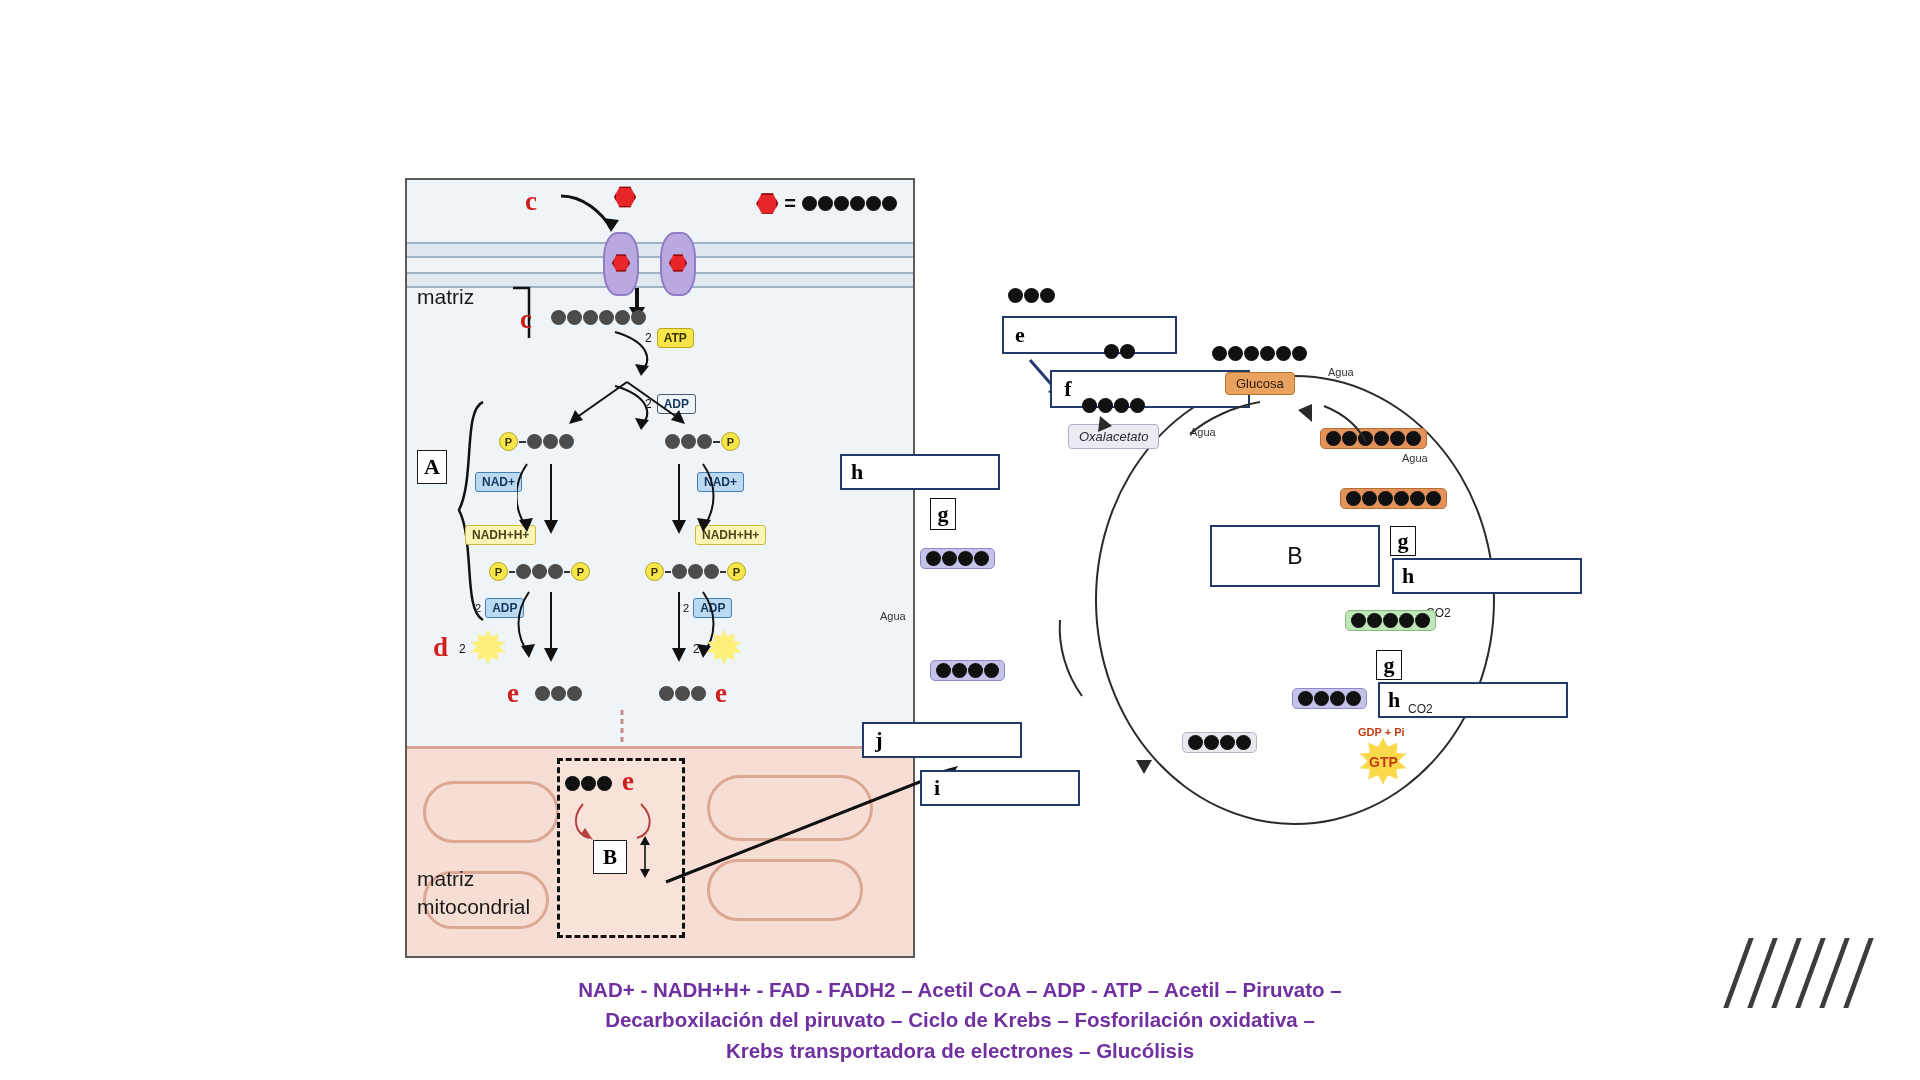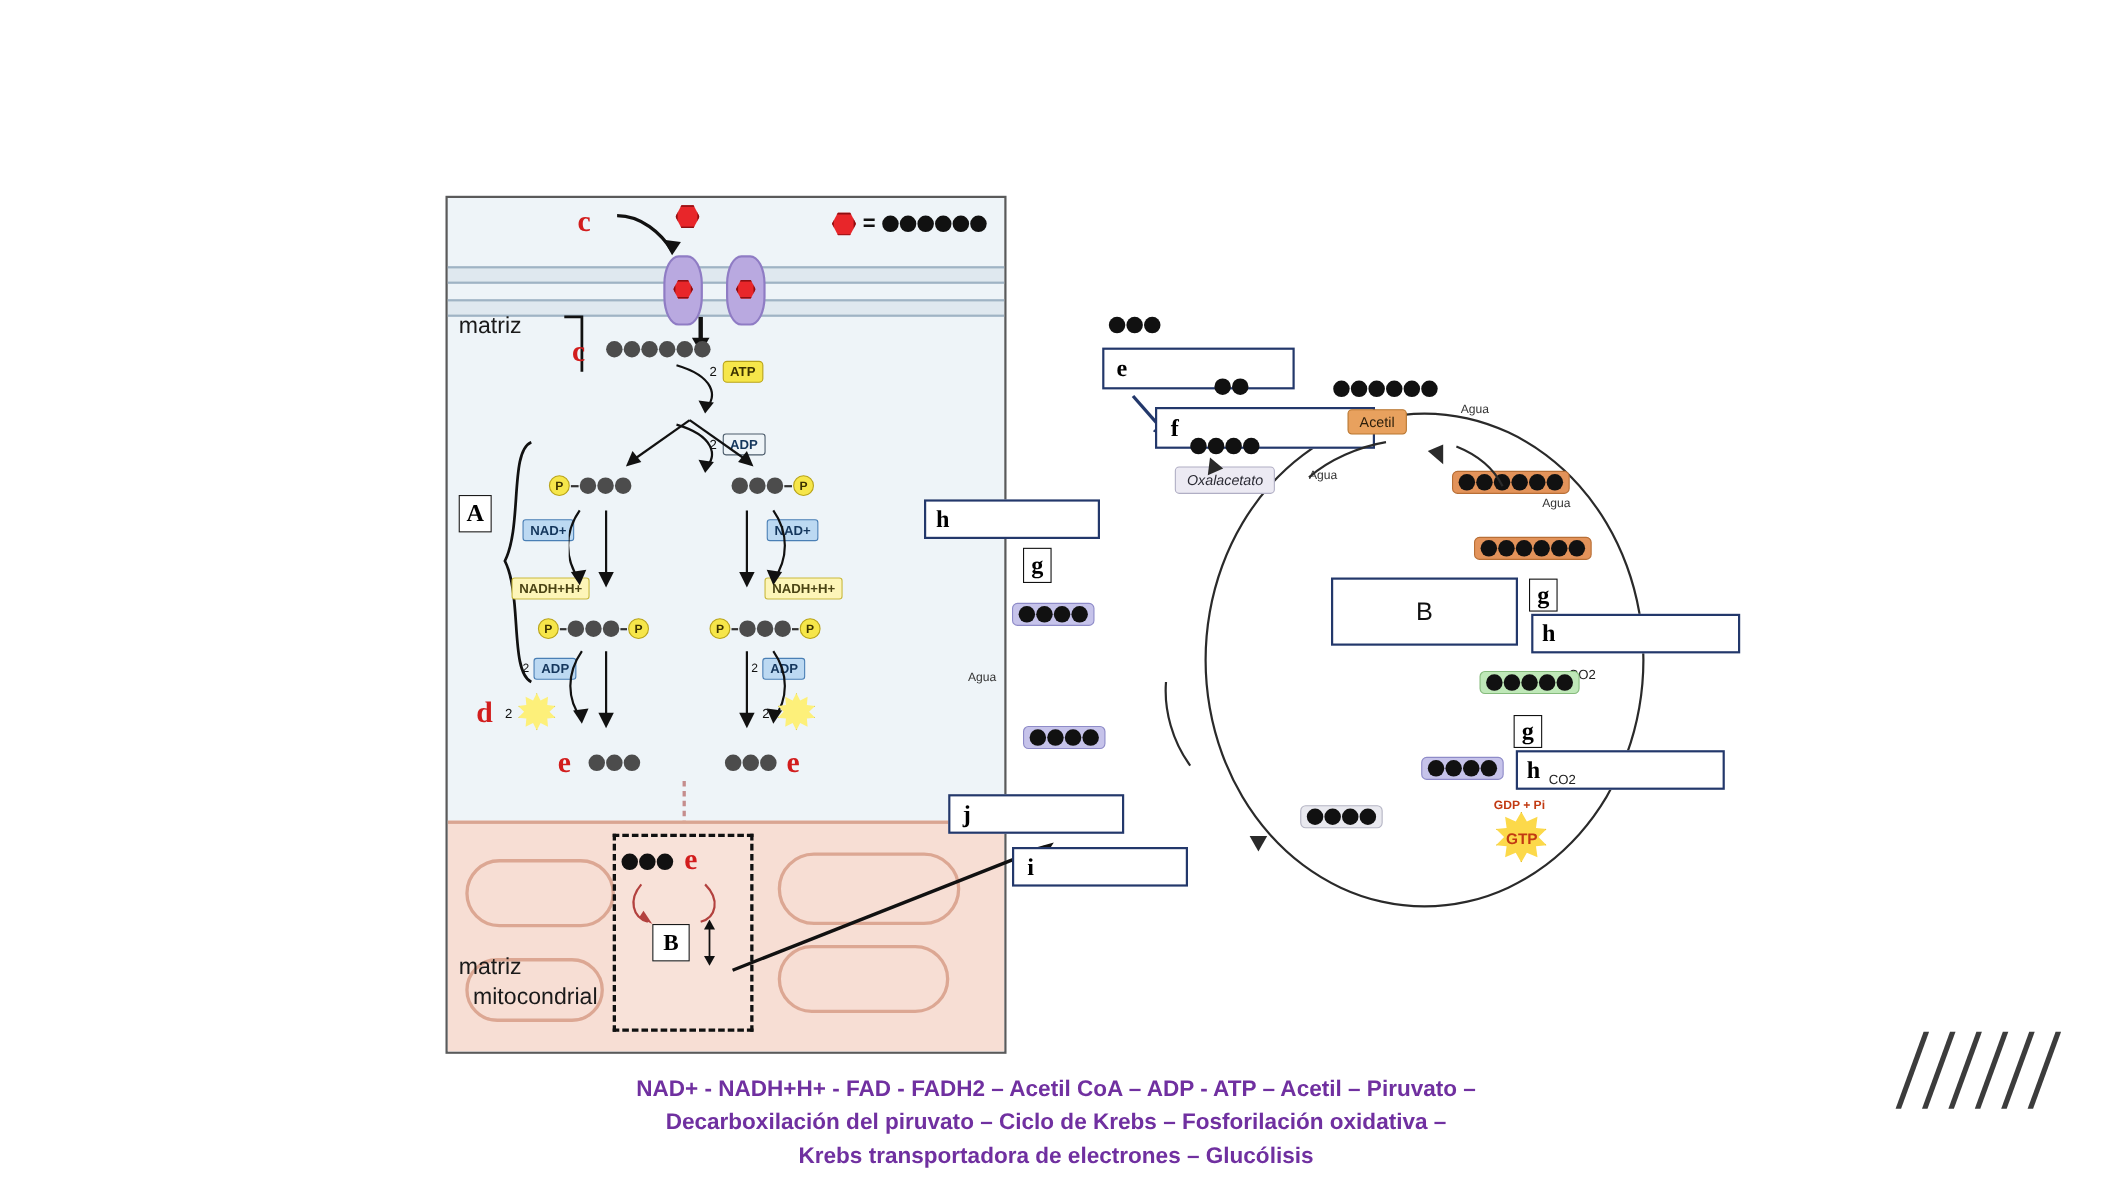--- a/index.html
+++ b/index.html
@@ -536,21 +536,21 @@
       <line x1="20" y1="0" x2="20" y2="46" stroke="#c58d8d" stroke-width="3" stroke-dasharray="5,4"></line>
       <polygon points="20,56 13,42 27,42" fill="#c58d8d"></polygon>
     </svg>
 
     <div id="mito-region">
       <div class="crista" style="left:16px; top:32px; width:130px; height:56px;"></div>
       <div class="crista" style="left:300px; top:26px; width:160px; height:60px;"></div>
       <div class="crista" style="left:300px; top:110px; width:150px; height:56px;"></div>
       <div class="crista" style="left:16px; top:122px; width:120px; height:52px;"></div>
       <div class="plain-label" style="position:absolute; left:10px; top:118px;">matriz</div>
-      <div class="plain-label" style="position:absolute; left:23px; top:146px;text-align:right;">mitocondrial</div>
+      <div class="plain-label" style="position:absolute; left:10px; top:146px;text-align:right;">mitocondrial</div>
     </div>
     <div style="position:absolute; left:140px; top:142px;"></div>
     <div style="position:absolute; left:34px; top:52px;"></div>
 
     <div style="position:absolute; left:150px; top:578px; width:128px; height:180px; border:3px dashed #111; box-sizing:border-box; background:rgba(255,255,255,0.12);"></div>
     <span class="chain" style="position:absolute; left:158px; top:596px;">
       <span class="dot black"></span>
         <span class="dot black"></span>
         <span class="dot black"></span>
     </span>
@@ -601,21 +601,21 @@
     <div class="smallbox" style="left:114px; top:42px; width:28px; height:34px; border-width:0; background:transparent;">f</div>
 
     <span class="chain" style="position:absolute; left:272px; top:16px;">
       <span class="dot black"></span>
         <span class="dot black"></span>
         <span class="dot black"></span>
         <span class="dot black"></span>
         <span class="dot black"></span>
         <span class="dot black"></span>
     </span>
-    <div class="citrato-label" style="left:285px; top:42px;">Acetil</div>
+    <div class="citrato-label" style="left:285px; top:42px;">Glucosa</div>
 
     <div class="tiny-label" style="left:388px; top:36px;">Agua</div>
 
     <span class="chain" style="position:absolute; left:142px; top:68px;">
       <span class="dot black"></span>
         <span class="dot black"></span>
         <span class="dot black"></span>
         <span class="dot black"></span>
     </span>
     <div class="oxal-label" style="left:128px; top:94px;font-style:italic;">Oxalacetato</div>

